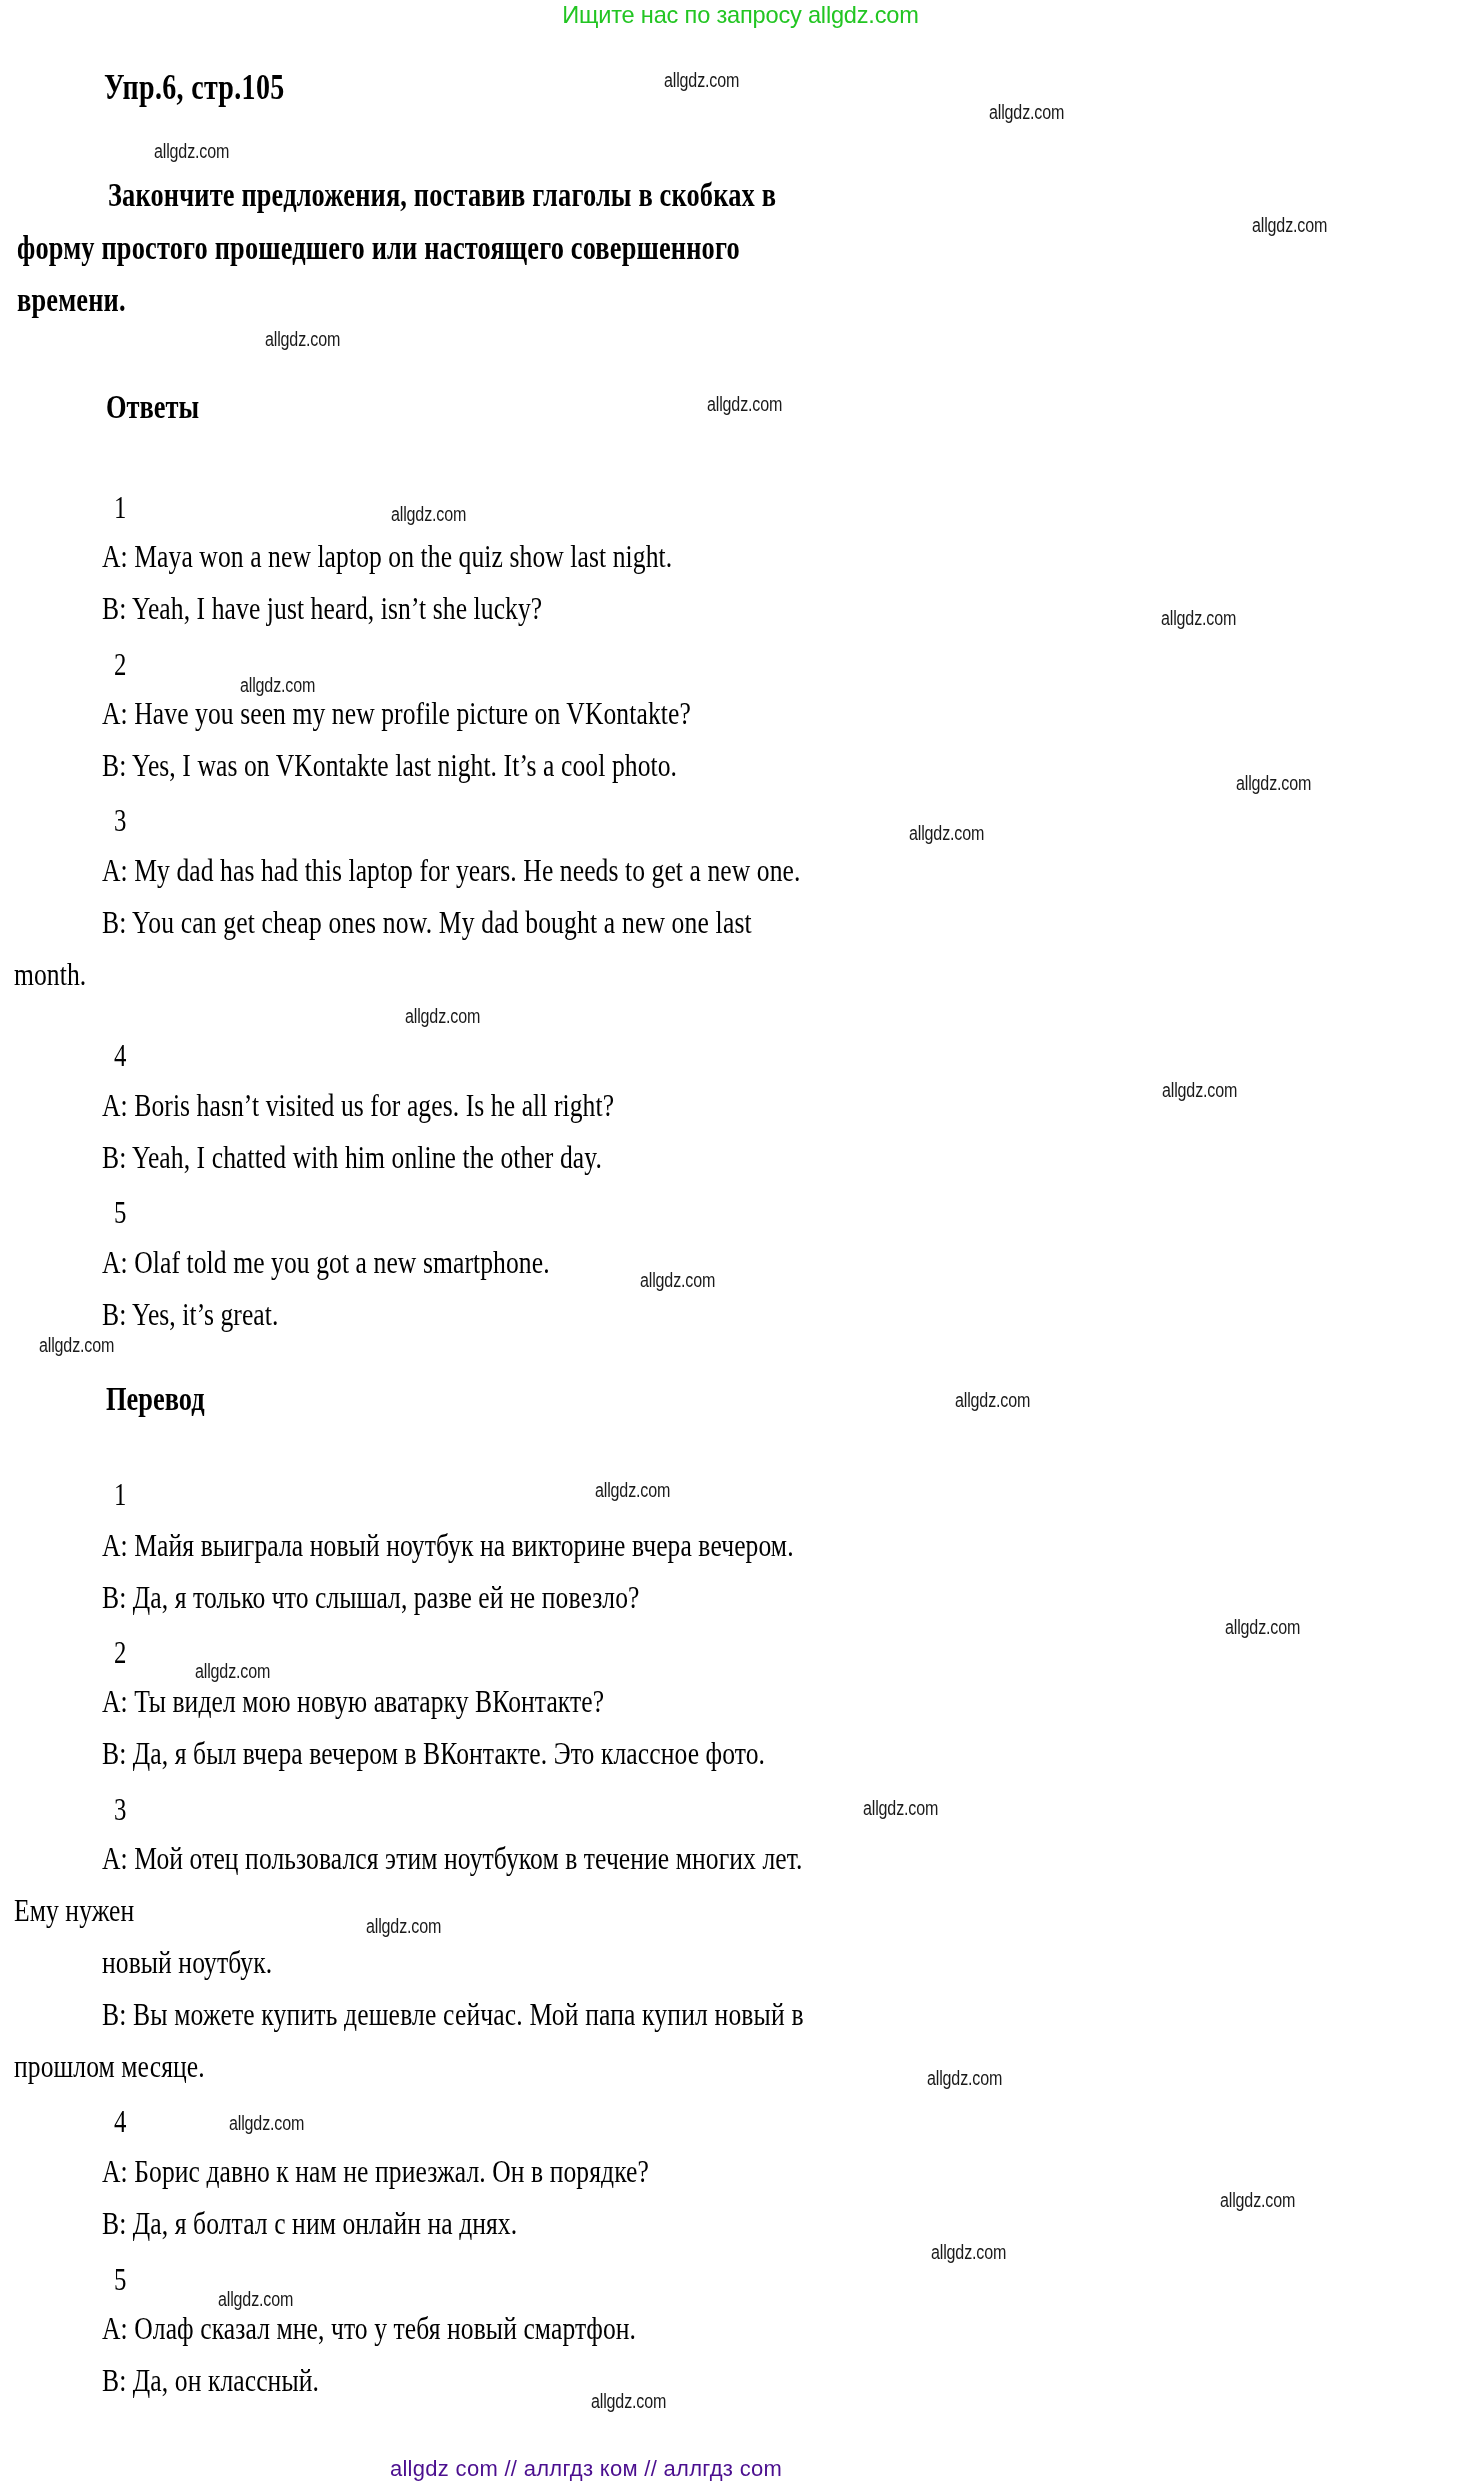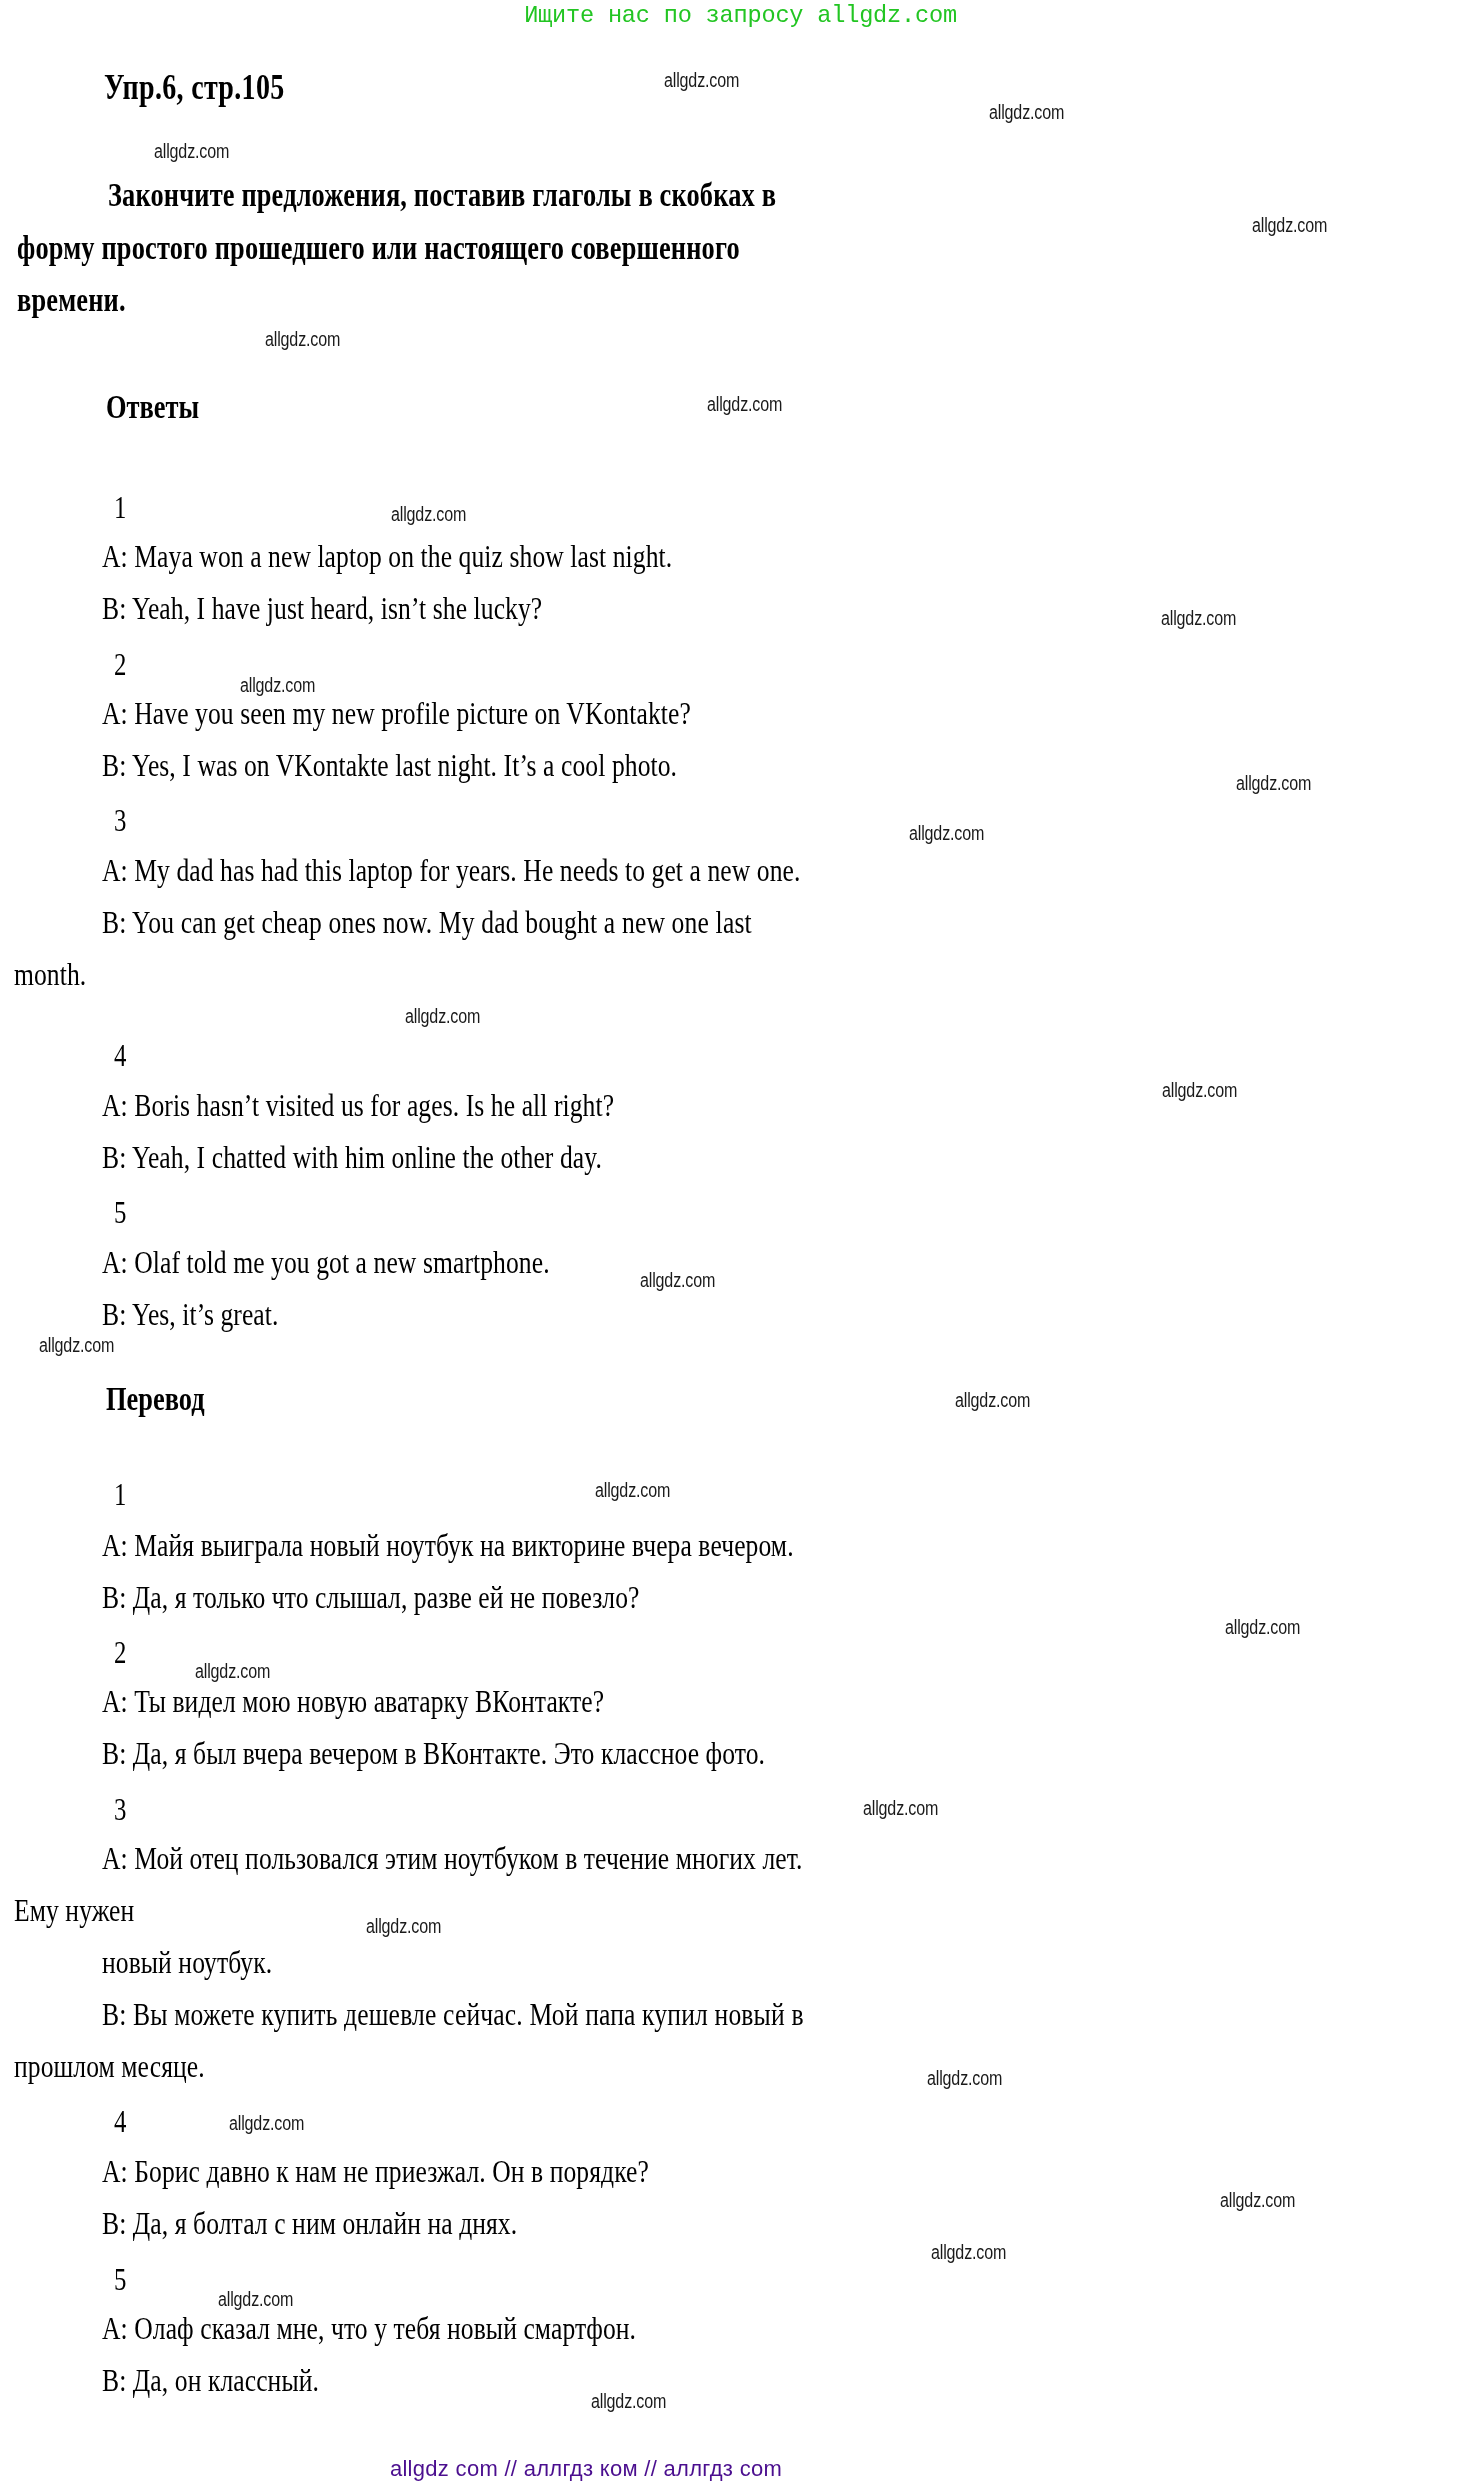--- a/index.html
+++ b/index.html
@@ -28,21 +28,21 @@
     transform-origin: left center;
   }
 
   
   .banner {
     position: absolute;
     top: 1.6px;
     left: 0;
     width: 1481px;
     text-align: center;
-    font-family: Liberation Mono, monospace;
+    font-family: Liberation Sans, sans-serif;
     font-size: 23.6px;
     color: #22c522;
     white-space: nowrap;
     letter-spacing: -0.2px;
   }
 
   
   .page {
     position: absolute;
     top: 0;

